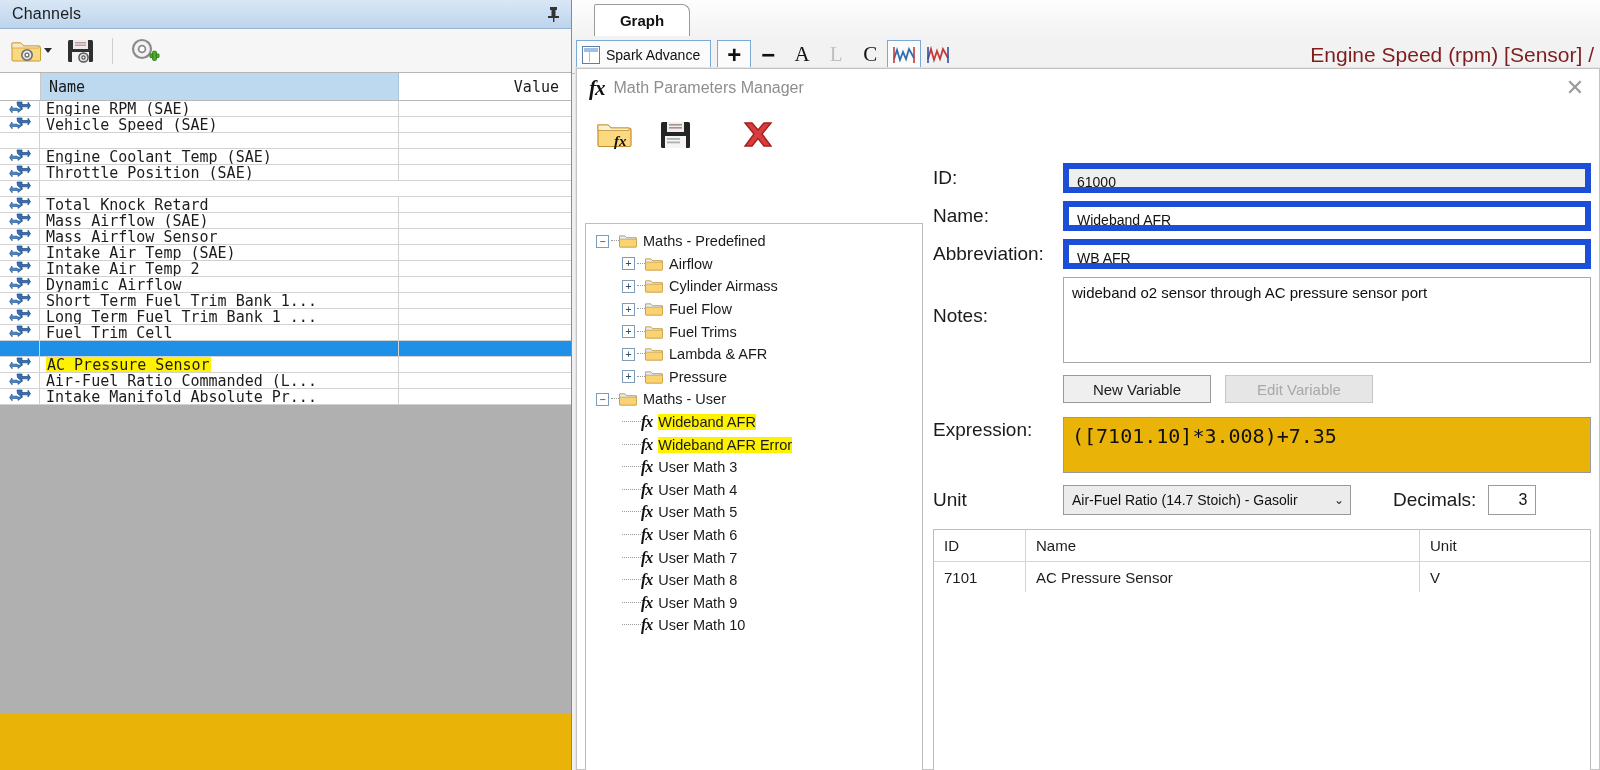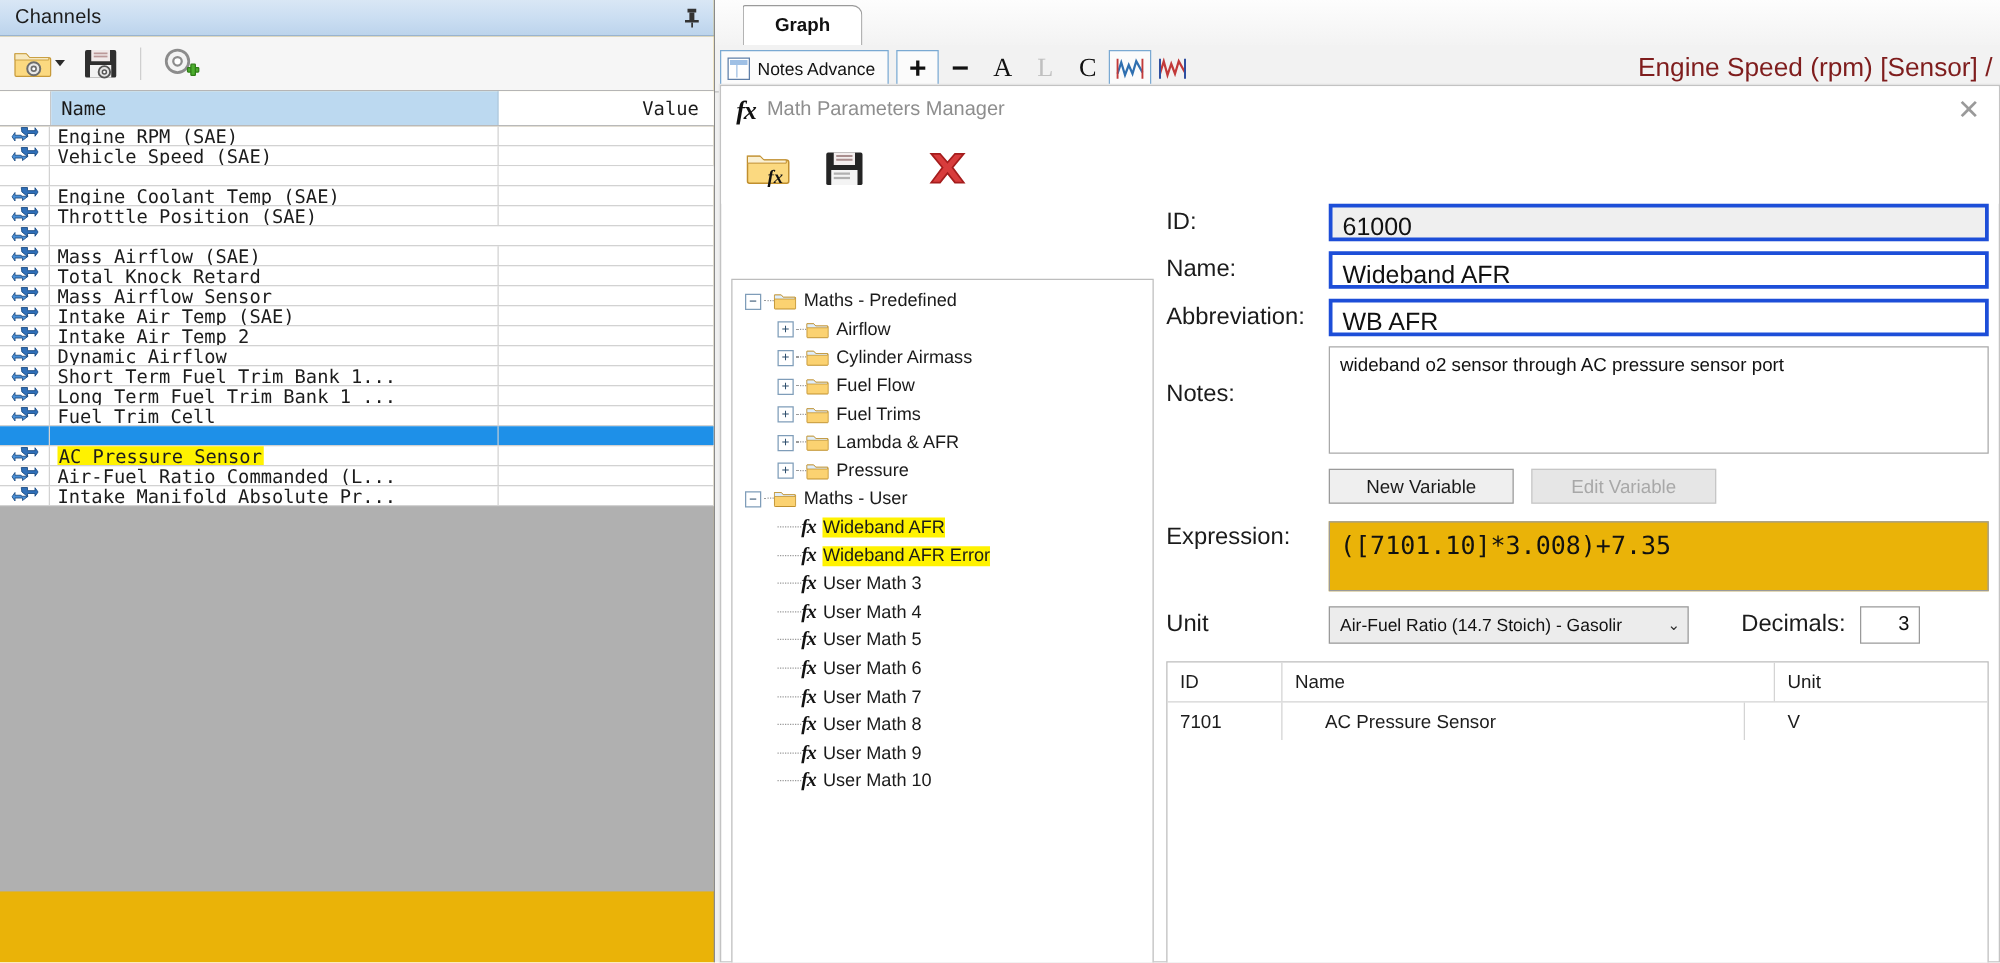--- a/index.html
+++ b/index.html
@@ -166,22 +166,22 @@
     font-size:16px;color:#111;margin-right:6px;flex:none;letter-spacing:-1px;
   }
   .tlabel{color:#1a1a1a;}
   .tlabel.hl{background:#fff200;}
 
   
   .form{position:absolute;left:356px;top:0;right:8px;bottom:0;}
   .frow{display:flex;align-items:flex-start;margin-bottom:8px;}
   .flabel{width:130px;font-size:19px;color:#1b1b1b;padding-top:4px;flex:none;}
   .finput{
-    flex:1;height:30px;border:3px solid #1d4ed8;background:#ffffff;box-sizing:border-box;
-    font-size:20px;color:#111;padding:5px 8px;white-space:nowrap;overflow:hidden;
+    flex:1;height:30px;border:6px solid #1d4ed8;background:#ffffff;box-sizing:border-box;
+    font-size:14px;color:#111;padding:5px 8px;white-space:nowrap;overflow:hidden;
   }
   .finput.readonly{background:#efefef;}
   .ftext{
     flex:1;height:86px;border:1px solid #a9a9a9;background:#ffffff;box-sizing:border-box;
     font-size:15px;color:#111;padding:6px 8px;
   }
   .btnrow{display:flex;margin:12px 0 14px 130px;gap:14px;}
   .btn{
     width:148px;height:28px;border:1px solid #9a9a9a;background:#efefef;
     display:flex;align-items:center;justify-content:center;font-size:15px;color:#1b1b1b;box-sizing:border-box;
@@ -209,21 +209,21 @@
   
   .vartable{
     position:absolute;left:0;right:0;top:366px;height:278px;
     border:1px solid #bdbdbd;background:#ffffff;box-sizing:border-box;overflow:hidden;
   }
   .vt-head{display:flex;height:32px;border-bottom:1px solid #d4d4d4;box-sizing:border-box;}
   .vt-head div{font-size:15px;color:#1c1c1c;display:flex;align-items:center;padding-left:10px;box-sizing:border-box;}
   .vt-id{width:92px;border-right:1px solid #d4d4d4;}
   .vt-name{flex:1;border-right:1px solid #d4d4d4;}
   .vt-unit{width:170px;}
-  .vt-row{display:flex;height:30px;gap:24px;}
+  .vt-row{display:flex;height:30px;}
   .vt-row div{font-size:15px;color:#1c1c1c;display:flex;align-items:center;padding-left:10px;box-sizing:border-box;}
 </style>
 </head>
 <body>
 
 <div class="app">
 
   <div class="channels-pane">
 
     <div class="channels-title">
@@ -349,33 +349,33 @@
         </div>
         <div class="ch-row">
           <div class="ch-icon">
             <span class="arrow-ico">
               <svg width="22" height="16" viewBox="0 0 22 16">
                 <path d="M8 1 L13 1 L13 3.5 L19 3.5 L19 1.2 L21.5 4.6 L19 8 L19 5.8 L13 5.8 L13 8.2 L8.5 4.6 Z" fill="#2f6fb8" stroke="#1c4d84" stroke-width=".7"></path>
                 <path d="M8 8 L13.5 8 L9 11.4 L9 9.4 L3 9.4 L3 11.8 L0.6 8.4 L3 5 L3 7.2 L8 7.2 Z" fill="#4a8fd6" stroke="#1c4d84" stroke-width=".7"></path>
               </svg>
             </span>
           </div>
+          <div class="ch-name">Total Knock Retard</div>
+          <div class="ch-val"></div>
+        </div>
+        <div class="ch-row">
+          <div class="ch-icon">
+            <span class="arrow-ico">
+              <svg width="22" height="16" viewBox="0 0 22 16">
+                <path d="M8 1 L13 1 L13 3.5 L19 3.5 L19 1.2 L21.5 4.6 L19 8 L19 5.8 L13 5.8 L13 8.2 L8.5 4.6 Z" fill="#2f6fb8" stroke="#1c4d84" stroke-width=".7"></path>
+                <path d="M8 8 L13.5 8 L9 11.4 L9 9.4 L3 9.4 L3 11.8 L0.6 8.4 L3 5 L3 7.2 L8 7.2 Z" fill="#4a8fd6" stroke="#1c4d84" stroke-width=".7"></path>
+              </svg>
+            </span>
+          </div>
           <div class="ch-name">Mass Airflow (SAE)</div>
-          <div class="ch-val"></div>
-        </div>
-        <div class="ch-row">
-          <div class="ch-icon">
-            <span class="arrow-ico">
-              <svg width="22" height="16" viewBox="0 0 22 16">
-                <path d="M8 1 L13 1 L13 3.5 L19 3.5 L19 1.2 L21.5 4.6 L19 8 L19 5.8 L13 5.8 L13 8.2 L8.5 4.6 Z" fill="#2f6fb8" stroke="#1c4d84" stroke-width=".7"></path>
-                <path d="M8 8 L13.5 8 L9 11.4 L9 9.4 L3 9.4 L3 11.8 L0.6 8.4 L3 5 L3 7.2 L8 7.2 Z" fill="#4a8fd6" stroke="#1c4d84" stroke-width=".7"></path>
-              </svg>
-            </span>
-          </div>
-          <div class="ch-name">Total Knock Retard</div>
           <div class="ch-val"></div>
         </div>
         <div class="ch-row">
           <div class="ch-icon">
             <span class="arrow-ico">
               <svg width="22" height="16" viewBox="0 0 22 16">
                 <path d="M8 1 L13 1 L13 3.5 L19 3.5 L19 1.2 L21.5 4.6 L19 8 L19 5.8 L13 5.8 L13 8.2 L8.5 4.6 Z" fill="#2f6fb8" stroke="#1c4d84" stroke-width=".7"></path>
                 <path d="M8 8 L13.5 8 L9 11.4 L9 9.4 L3 9.4 L3 11.8 L0.6 8.4 L3 5 L3 7.2 L8 7.2 Z" fill="#4a8fd6" stroke="#1c4d84" stroke-width=".7"></path>
               </svg>
             </span>
@@ -504,21 +504,21 @@
 
   <div class="right-pane">
 
     <div class="tabstrip">
       <div class="tab">Graph</div>
     </div>
 
     <div class="graph-toolbar">
       <div class="chip">
         <span class="chip-ico"></span>
-        <span>Notes Advance</span>
+        <span>Spark Advance</span>
       </div>
       <div class="tool boxed sepleft" style="font-size:24px;font-weight:bold;">+</div>
       <div class="tool" style="font-size:24px;font-weight:bold;">−</div>
       <div class="tool" style="font-family:'Liberation Serif',serif;font-size:21px;">A</div>
       <div class="tool dim" style="font-family:'Liberation Serif',serif;font-size:21px;">L</div>
       <div class="tool" style="font-family:'Liberation Serif',serif;font-size:21px;">C</div>
       <div class="tool boxed">
         <svg width="22" height="18" viewBox="0 0 22 18">
             <polyline points="1,13 4,4 7,14 10,6 13,13 16,3 21,12" fill="none" stroke="#2f6fb0" stroke-width="1.8"></polyline>
             <line x1="1" y1="1" x2="1" y2="17" stroke="#c23a3a" stroke-width="1.6"></line>

